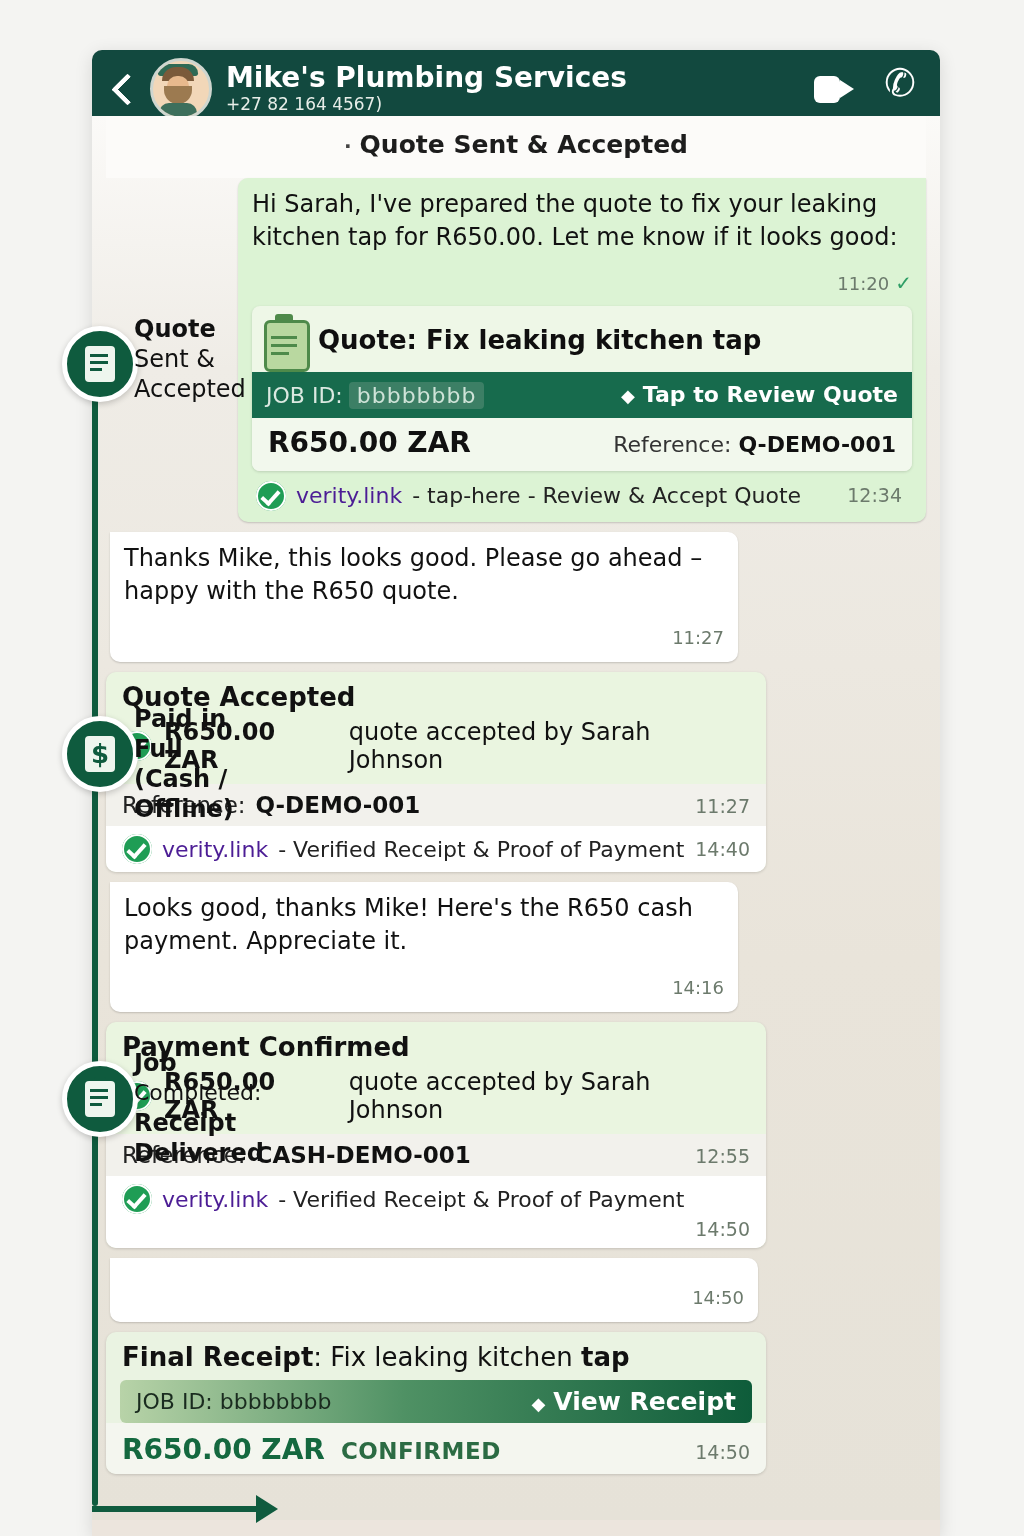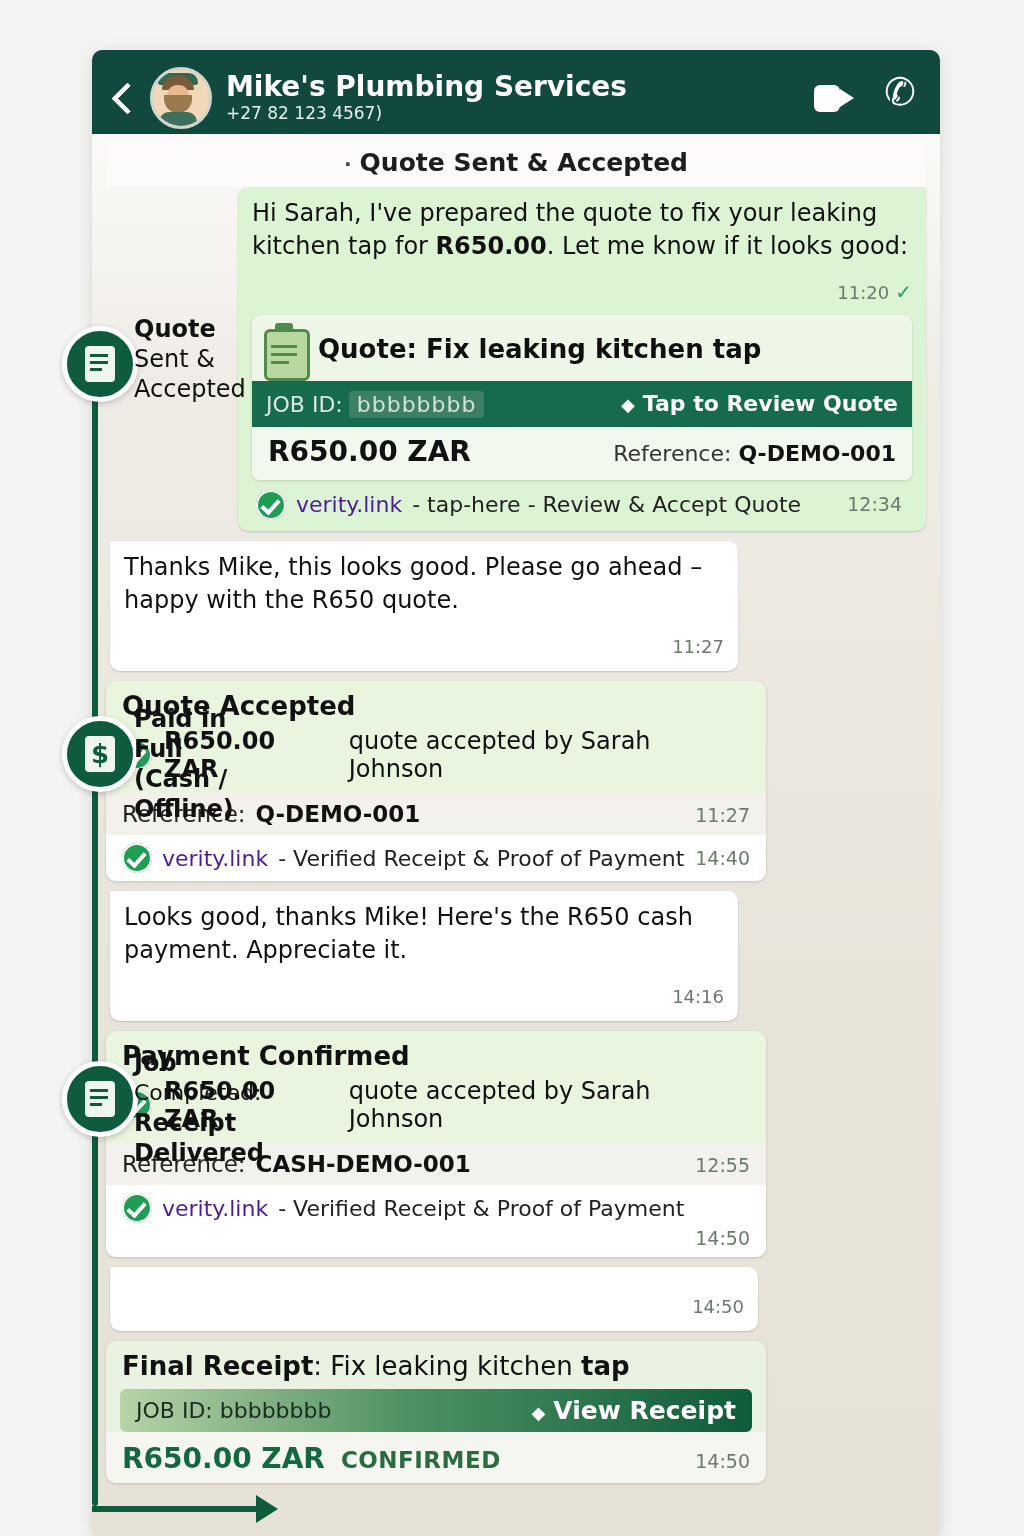--- a/index.html
+++ b/index.html
@@ -27,21 +27,21 @@
     height: 1486px;
     background: #ece5dd;
     border-radius: 10px 10px 0 0;
     box-shadow: 0 4px 18px rgba(0,0,0,0.12);
     overflow: hidden;
   }
 
   
   .chat-header {
     position: relative;
-    height: 84px;
+    height: 66px;
     background: #12493f;
     display: flex;
     align-items: center;
     padding: 12px 22px 0 16px;
     box-sizing: border-box;
   }
   .back-arrow {
     width: 30px;
     height: 44px;
     position: relative;
@@ -138,21 +138,21 @@
   
   .chat-body {
     position: relative;
     height: 1404px;
     background: linear-gradient(180deg,#fbfaf8 0%, #efece6 18%, #e9e4da 60%, #e6e2d8 100%);
     padding: 0 14px;
     box-sizing: border-box;
   }
   .day-divider {
     text-align: center;
-    padding: 14px 0 10px 0;
+    padding: 14px 0 19px 0;
     font-size: 25px;
     font-weight: bold;
     color: #1d1d1d;
     background: #fcfbf9;
   }
   .day-divider .dot { color: #444; font-size: 20px; margin-right: 8px; }
 
   .row { display: flex; margin-bottom: 10px; }
   .row.out { justify-content: flex-end; }
   .row.in { justify-content: flex-start; }
@@ -164,21 +164,21 @@
     box-shadow: 0 1px 2px rgba(0,0,0,0.18);
     position: relative;
     font-size: 24px;
     line-height: 33px;
     color: #111;
   }
   .bubble.out { background: #dcf3d4; border-top-right-radius: 0; }
   .bubble.in  { background: #ffffff; border-top-left-radius: 0; }
 
   .msg-text { }
-  .b { font-weight: bold; }
+  .b { font-weight: normal; }
   .meta {
     display: block;
     text-align: right;
     font-size: 18px;
     color: #6c7a6c;
     margin-top: 13px;
   }
   .meta .tick { color: #2f9e66; margin-left: 6px; font-size: 20px; }
 
   
@@ -401,21 +401,21 @@
       <div class="back-arrow"></div>
       <div class="avatar">
         <div class="cap"></div>
         <div class="hair"></div>
         <div class="face"></div>
         <div class="beard"></div>
         <div class="body"></div>
       </div>
       <div class="header-text">
         <div class="contact-name">Mike's Plumbing Services</div>
-        <div class="contact-phone">+27 82 123 4567)</div>
+        <div class="contact-phone">+27 82 164 4567)</div>
       </div>
       <div class="hdr-icons">
         <div class="icon-video">
           <div class="vbody"></div>
             <div class="vtri"></div>
         </div>
         <div class="icon-phone"></div>
       </div>
     </div>
 

